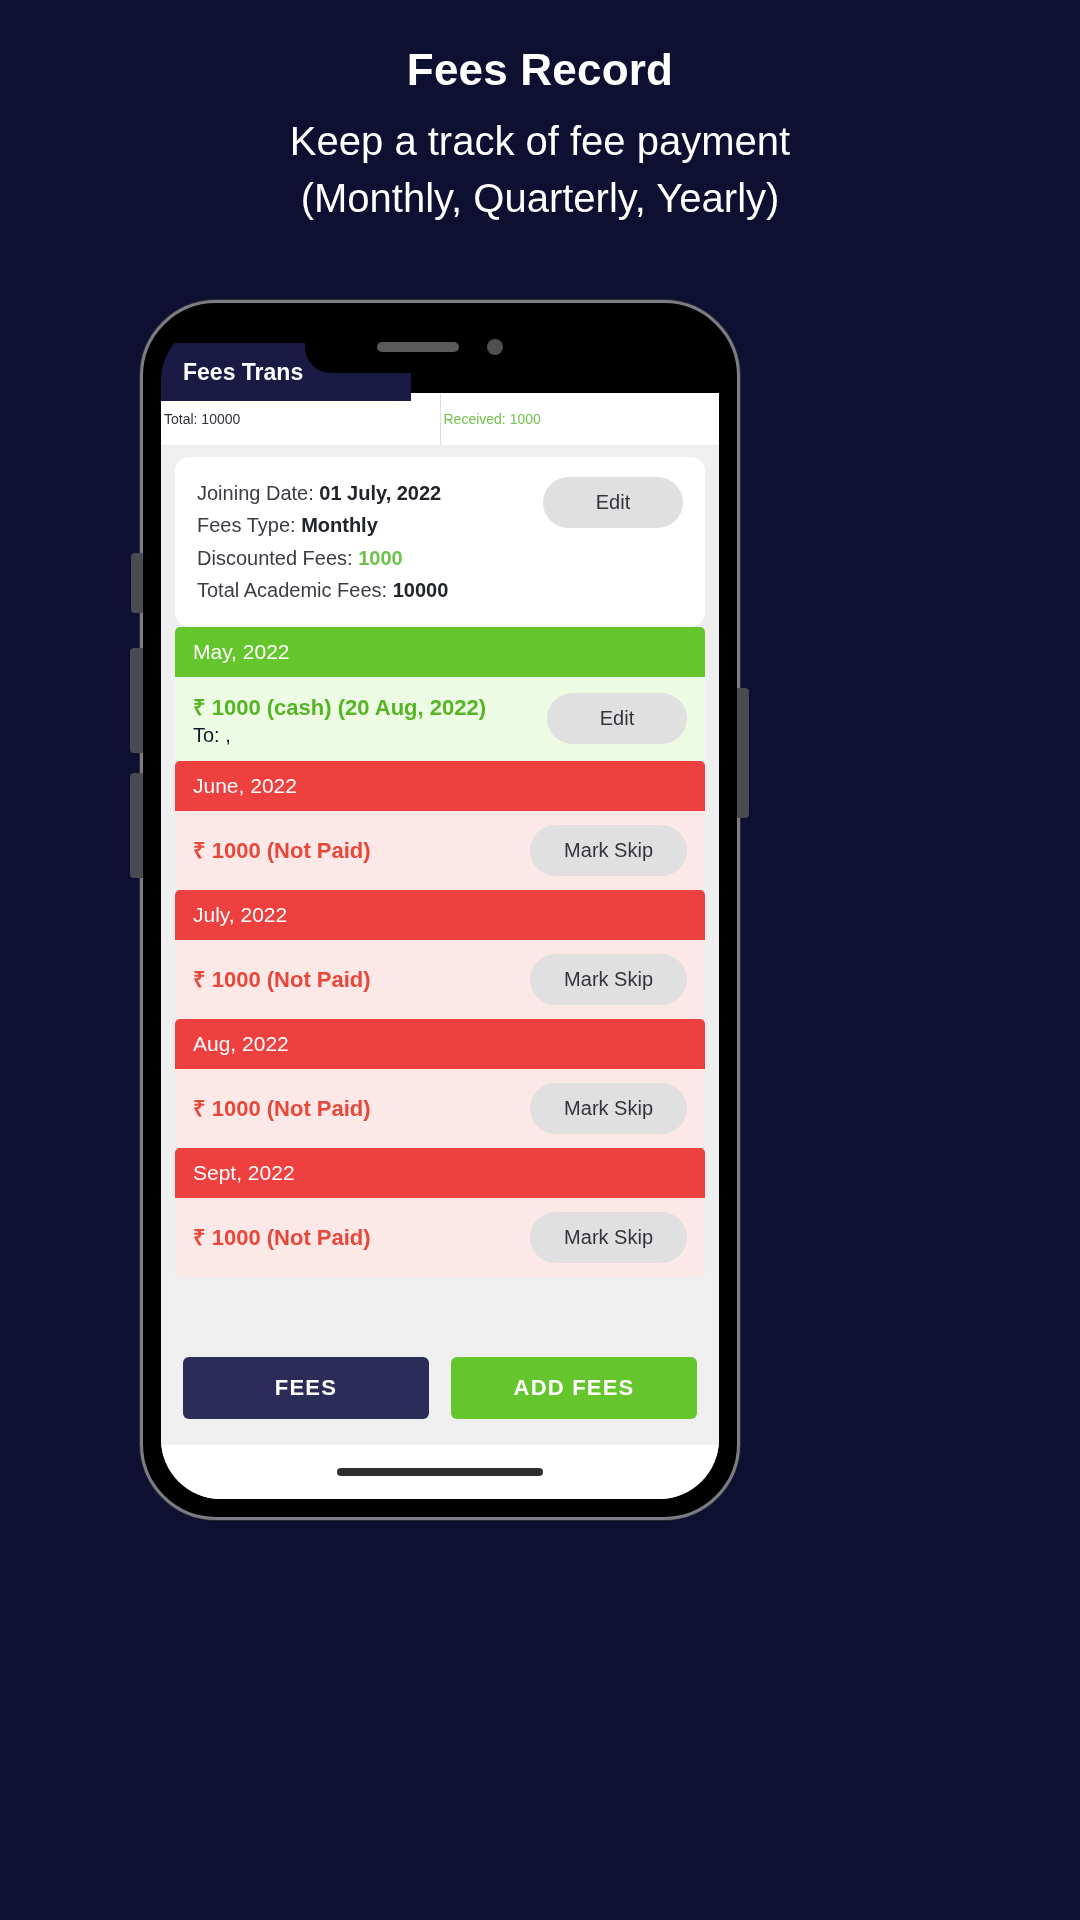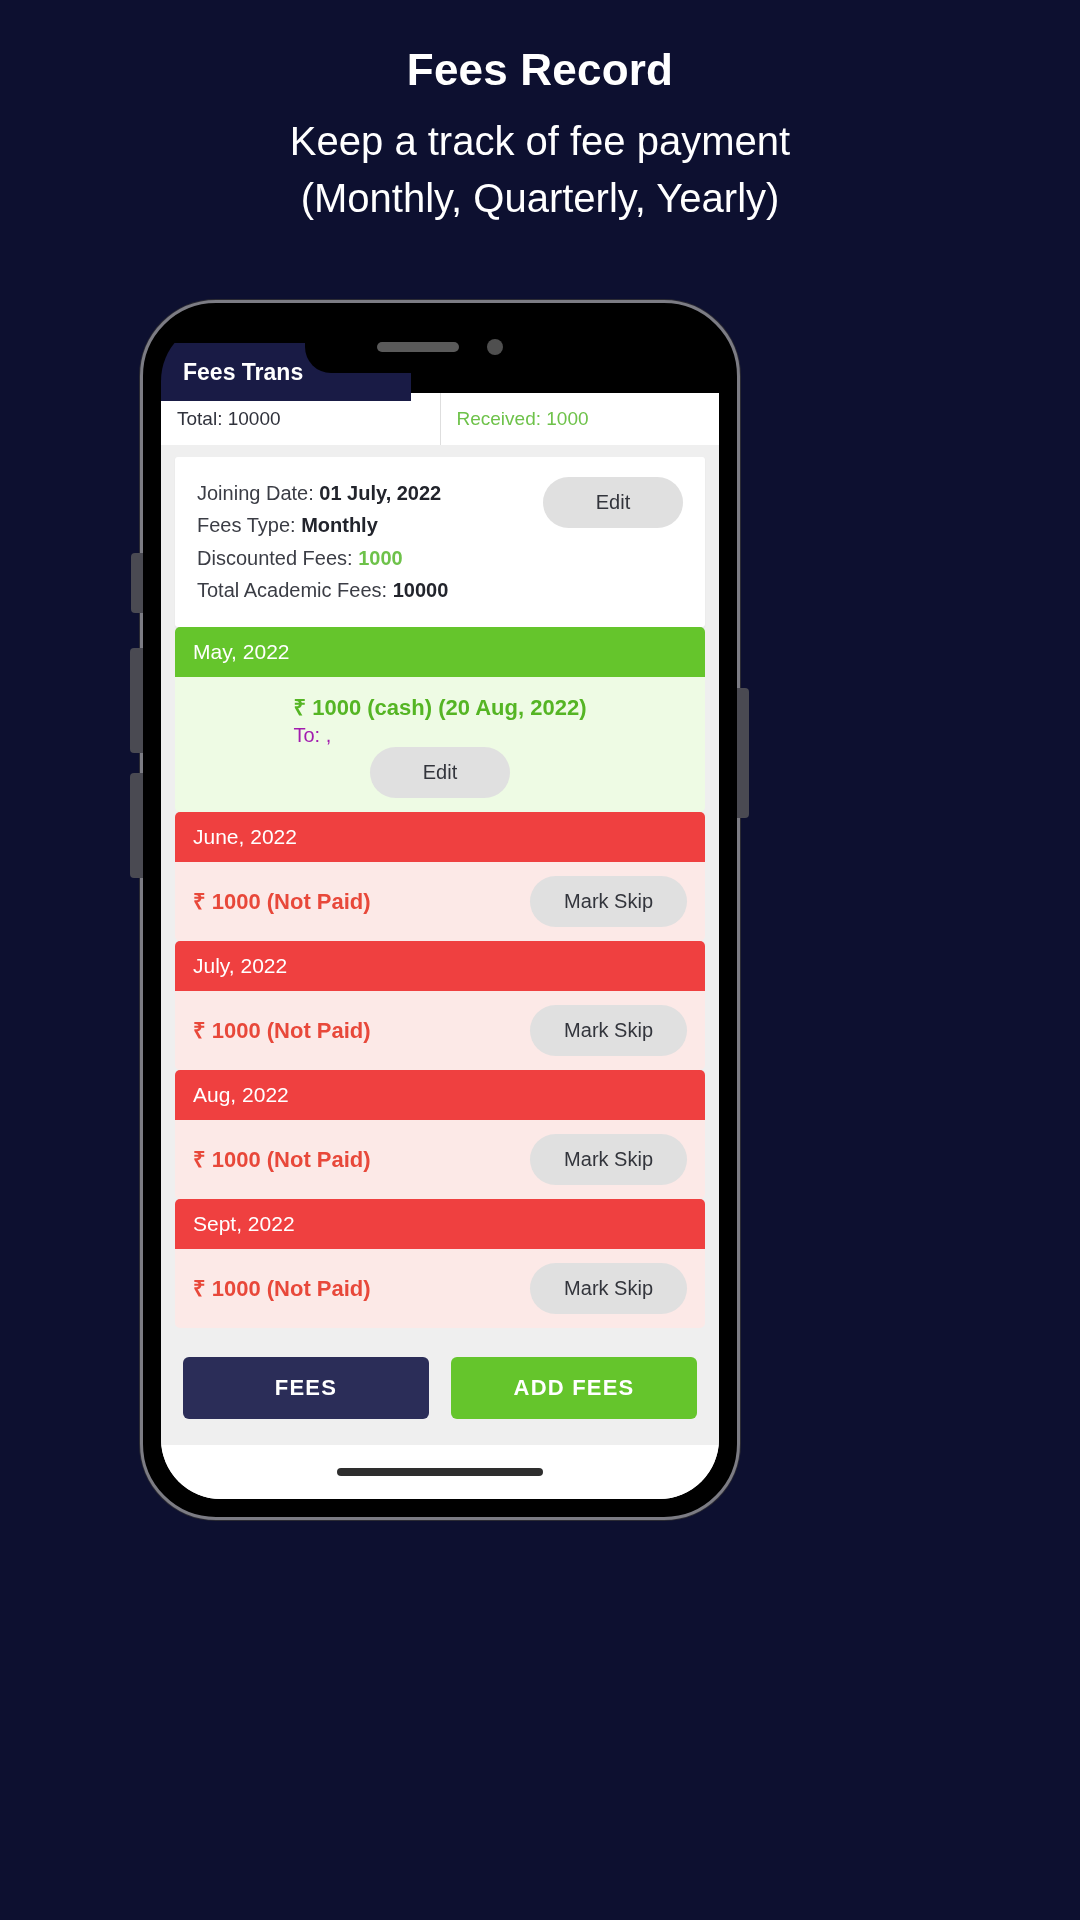--- a/index.html
+++ b/index.html
@@ -132,38 +132,38 @@
     display: flex;
     background: #ffffff;
     height: 52px;
     align-items: stretch;
     flex: 0 0 auto;
   }
   .summary-cell {
     flex: 1 1 0;
     display: flex;
     align-items: center;
-    padding-left: 16px;
-    font-size: 19px;
+    padding-left: 3px;
+    font-size: 14px;
   }
   .summary-cell + .summary-cell { border-left: 1px solid #dedede; }
   .sum-total { color: #30323c; }
   .sum-received { color: #6ec24a; }
   .sum-pending { color: #e0503f; }
 
   .scroll-area {
     flex: 1 1 auto;
     padding: 12px 14px 0 14px;
     overflow: hidden;
     position: relative;
   }
 
   .info-card {
     background: #ffffff;
-    border-radius: 3px;
+    border-radius: 14px;
     padding: 20px 22px 20px 22px;
     display: flex;
     align-items: flex-start;
     justify-content: space-between;
     box-shadow: 0 1px 2px rgba(0,0,0,0.06);
   }
   .info-lines { line-height: 1.62; font-size: 20px; color: #3b3d45; }
   .info-lines b { color: #22242c; }
   .val-green { color: #6ec24a; font-weight: bold; }
 
@@ -190,27 +190,27 @@
   .month-head.paid { background: #65c52c; }
   .month-head.unpaid { background: #ef4040; }
 
   .month-row {
     display: flex;
     align-items: center;
     justify-content: space-between;
     padding: 14px 18px;
     border-radius: 0 0 5px 5px;
   }
-  .month-row.paid { background: #eefbe4; flex-direction: column; }
+  .month-row.paid { background: #eefbe4; }
   .month-row.unpaid { background: #fce9e7; }
 
   .amount { font-size: 22px; font-weight: bold; line-height: 1.5; }
   .amount.paid { color: #55b524; }
   .amount.unpaid { color: #e8483a; }
-  .sub-note { font-size: 20px; color: #a21caf; font-weight: normal; }
+  .sub-note { font-size: 20px; color: #0f172a; font-weight: normal; }
 
   .action-bar {
     flex: 0 0 auto;
     display: flex;
     gap: 22px;
     padding: 20px 22px 26px 22px;
     background: #efefef;
   }
   .action-btn {
     flex: 1 1 0;

